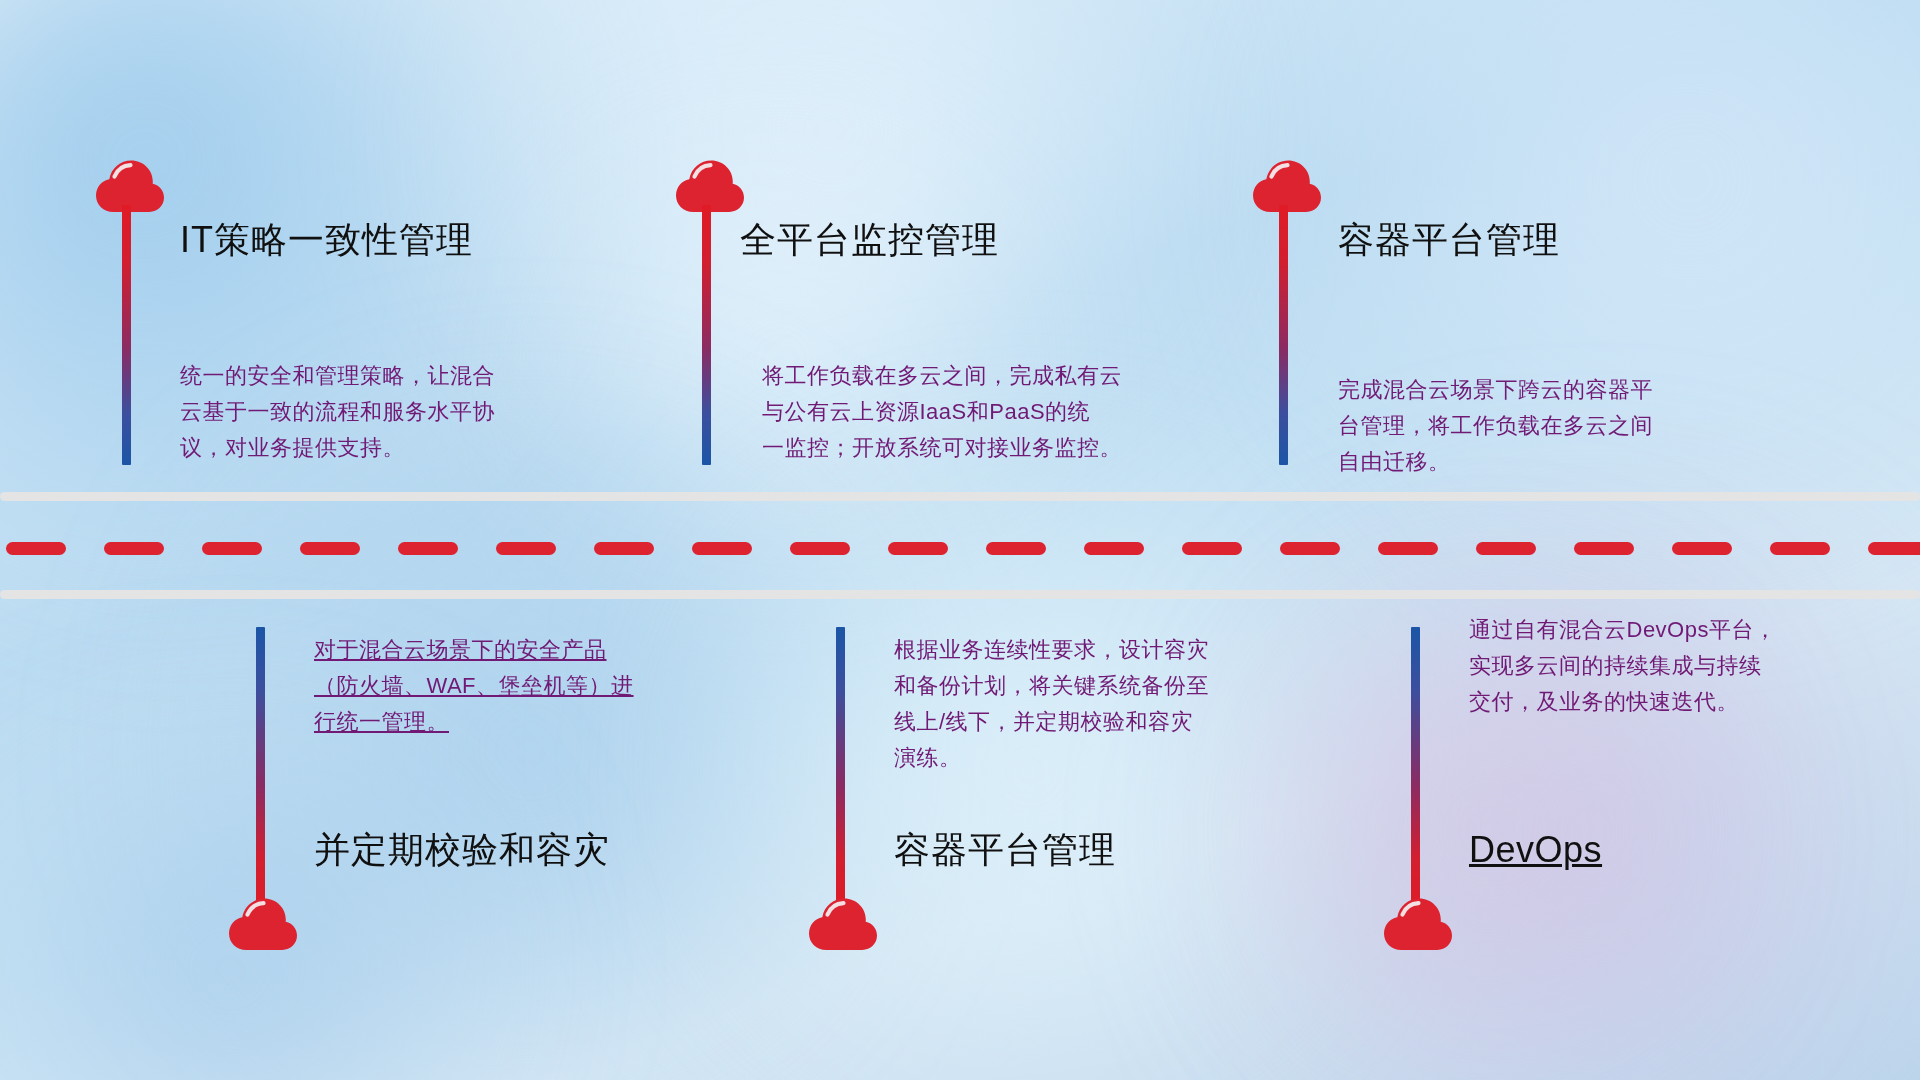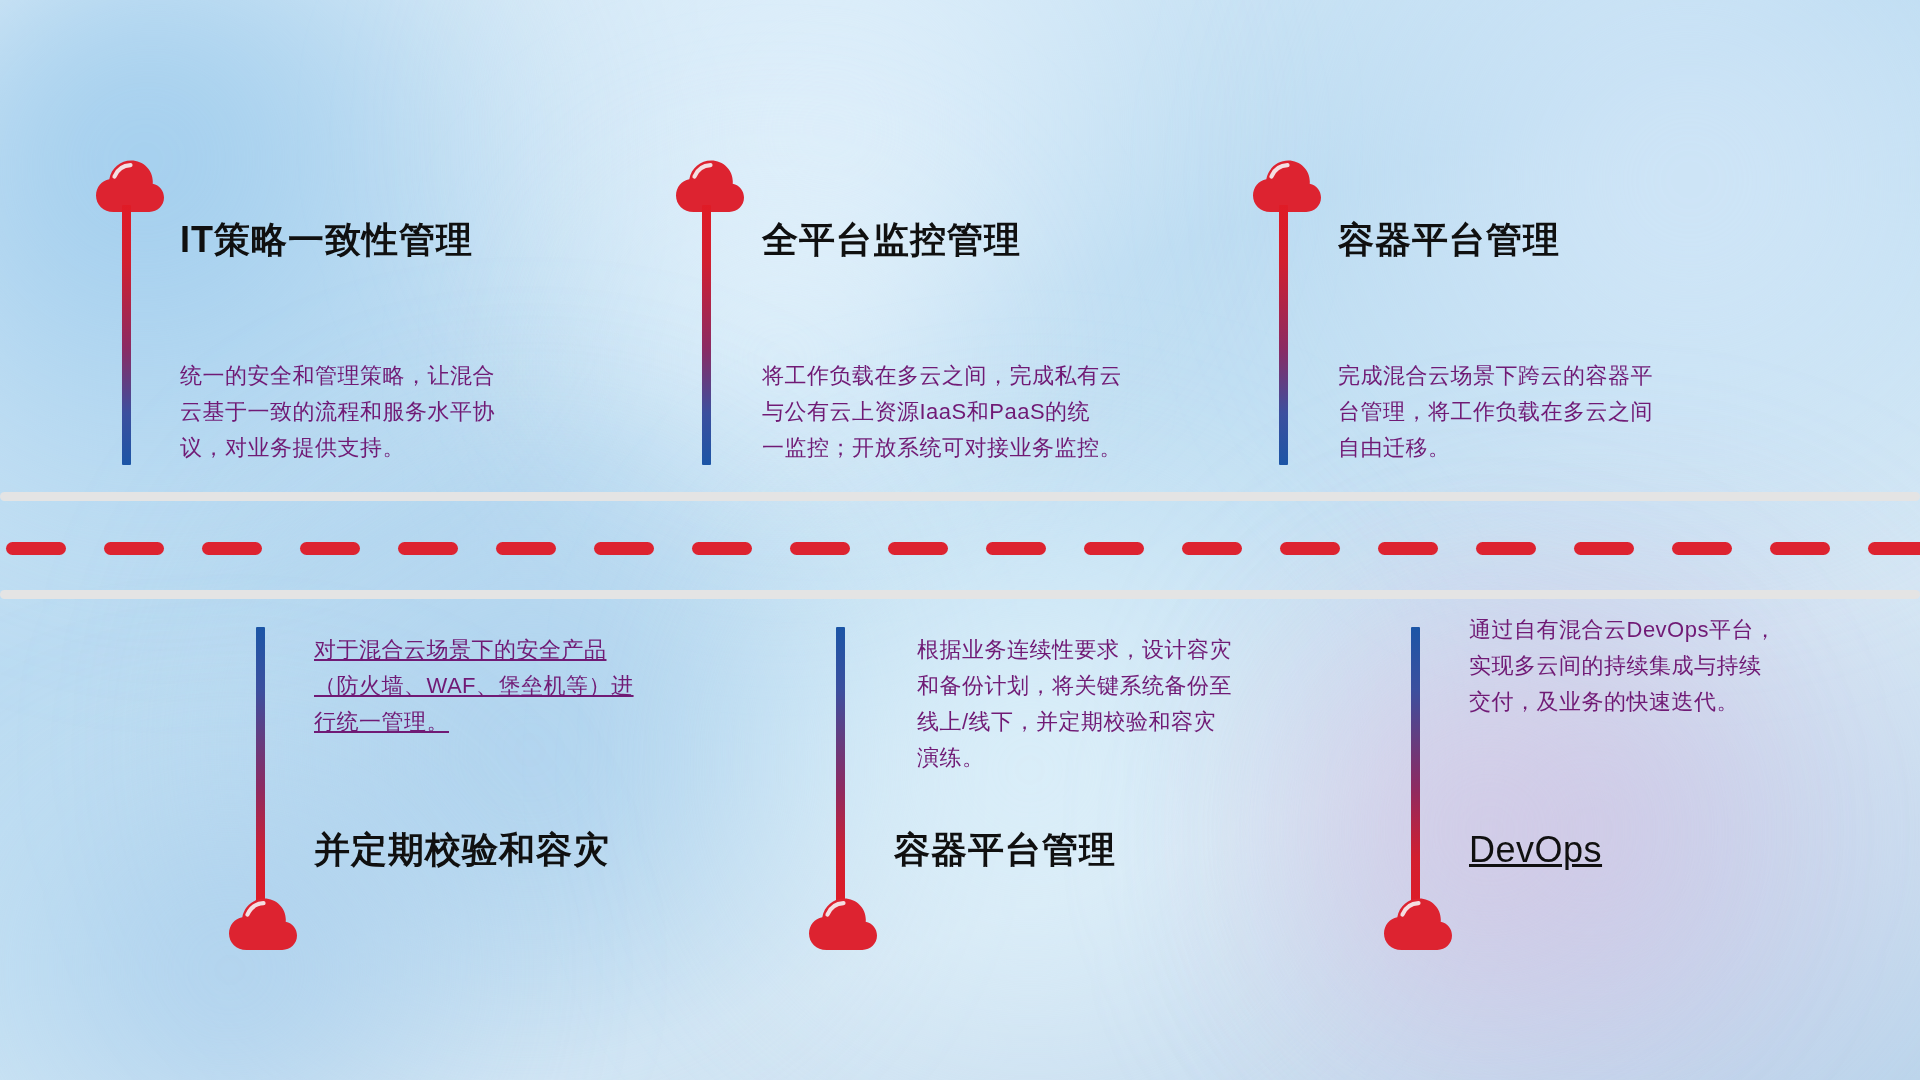--- a/index.html
+++ b/index.html
@@ -141,21 +141,21 @@
   .stem-top {
     background: linear-gradient(to bottom, #e01b26 0%, #d21f2f 22%, #8b2b63 55%, #3c4f9e 80%, #1c55a6 100%);
   }
   .stem-bottom {
     background: linear-gradient(to bottom, #1c55a6 0%, #3c4f9e 22%, #8b2b63 55%, #d21f2f 80%, #e01b26 100%);
   }
 
   .title {
     position: absolute;
     font-size: 36px;
-    font-weight: 700;
+    font-weight: 400;
     color: #101010;
     letter-spacing: 1px;
     white-space: nowrap;
     line-height: 1.2;
   }
   .title-latin {
     font-weight: 400;
     letter-spacing: 0.5px;
     text-decoration: underline;
   }
@@ -200,36 +200,36 @@
   </div>
 
   <div class="col">
     <div class="cloud" style="left:675px; top:160px;">
       <svg viewBox="0 0 70 54" xmlns="http://www.w3.org/2000/svg">
         <path d="M18.5 52 C8.3 52 1 44.6 1 35.4 C1 27.2 6.7 20.5 14.3 19.2 C16.2 8.3 25.4 0.6 36.3 0.6 C48.2 0.6 57.8 10 57.8 21.6 C57.8 22.3 57.8 23 57.7 23.7 C64.6 25.2 69 30.8 69 37.6 C69 45.6 62.5 52 54.3 52 Z" fill="#dd2330"></path>
         <path d="M19.5 16.5 C22.5 9.5 28.5 5.5 35.5 5.2" stroke="#f5f0f2" stroke-width="4.2" stroke-linecap="round" fill="none" opacity="0.92"></path>
       </svg>
     </div>
     <div class="stem stem-top" style="left:702px; top:205px; height:260px;"></div>
-    <div class="title" style="left:762px; top:218px;">全平台监控管理</div>
+    <div class="title" style="left:740px; top:218px;">全平台监控管理</div>
     <div class="body" style="left:762px; top:358px; width:460px;">将工作负载在多云之间，完成私有云
 与公有云上资源IaaS和PaaS的统
 一监控；开放系统可对接业务监控。</div>
   </div>
 
   <div class="col">
     <div class="cloud" style="left:1252px; top:160px;">
       <svg viewBox="0 0 70 54" xmlns="http://www.w3.org/2000/svg">
         <path d="M18.5 52 C8.3 52 1 44.6 1 35.4 C1 27.2 6.7 20.5 14.3 19.2 C16.2 8.3 25.4 0.6 36.3 0.6 C48.2 0.6 57.8 10 57.8 21.6 C57.8 22.3 57.8 23 57.7 23.7 C64.6 25.2 69 30.8 69 37.6 C69 45.6 62.5 52 54.3 52 Z" fill="#dd2330"></path>
         <path d="M19.5 16.5 C22.5 9.5 28.5 5.5 35.5 5.2" stroke="#f5f0f2" stroke-width="4.2" stroke-linecap="round" fill="none" opacity="0.92"></path>
       </svg>
     </div>
     <div class="stem stem-top" style="left:1279px; top:205px; height:260px;"></div>
     <div class="title" style="left:1338px; top:218px;">容器平台管理</div>
-    <div class="body" style="left:1338px; top:358px; width:460px;">完成混合云场景下跨云的容器平
+    <div class="body" style="left:1338px; top:372px; width:460px;">完成混合云场景下跨云的容器平
 台管理，将工作负载在多云之间
 自由迁移。</div>
   </div>
 
   <div class="rule-line rule-top"></div>
 
   <div class="dashed-line">
     <span class="dash"></span>
     <span class="dash"></span>
     <span class="dash"></span>
@@ -270,21 +270,21 @@
   </div>
 
   <div class="col">
     <div class="stem stem-bottom" style="left:836px; top:627px; height:288px;"></div>
     <div class="cloud" style="left:808px; top:898px;">
       <svg viewBox="0 0 70 54" xmlns="http://www.w3.org/2000/svg">
         <path d="M18.5 52 C8.3 52 1 44.6 1 35.4 C1 27.2 6.7 20.5 14.3 19.2 C16.2 8.3 25.4 0.6 36.3 0.6 C48.2 0.6 57.8 10 57.8 21.6 C57.8 22.3 57.8 23 57.7 23.7 C64.6 25.2 69 30.8 69 37.6 C69 45.6 62.5 52 54.3 52 Z" fill="#dd2330"></path>
         <path d="M19.5 16.5 C22.5 9.5 28.5 5.5 35.5 5.2" stroke="#f5f0f2" stroke-width="4.2" stroke-linecap="round" fill="none" opacity="0.92"></path>
       </svg>
     </div>
-    <div class="body" style="left:894px; top:632px; width:440px;margin-left:23px;">根据业务连续性要求，设计容灾
+    <div class="body" style="left:894px; top:632px; width:440px;">根据业务连续性要求，设计容灾
 和备份计划，将关键系统备份至
 线上/线下，并定期校验和容灾
 演练。</div>
     <div class="title" style="left:894px; top:828px;">容器平台管理</div>
   </div>
 
   <div class="col">
     <div class="stem stem-bottom" style="left:1411px; top:627px; height:288px;"></div>
     <div class="cloud" style="left:1383px; top:898px;">
       <svg viewBox="0 0 70 54" xmlns="http://www.w3.org/2000/svg">

